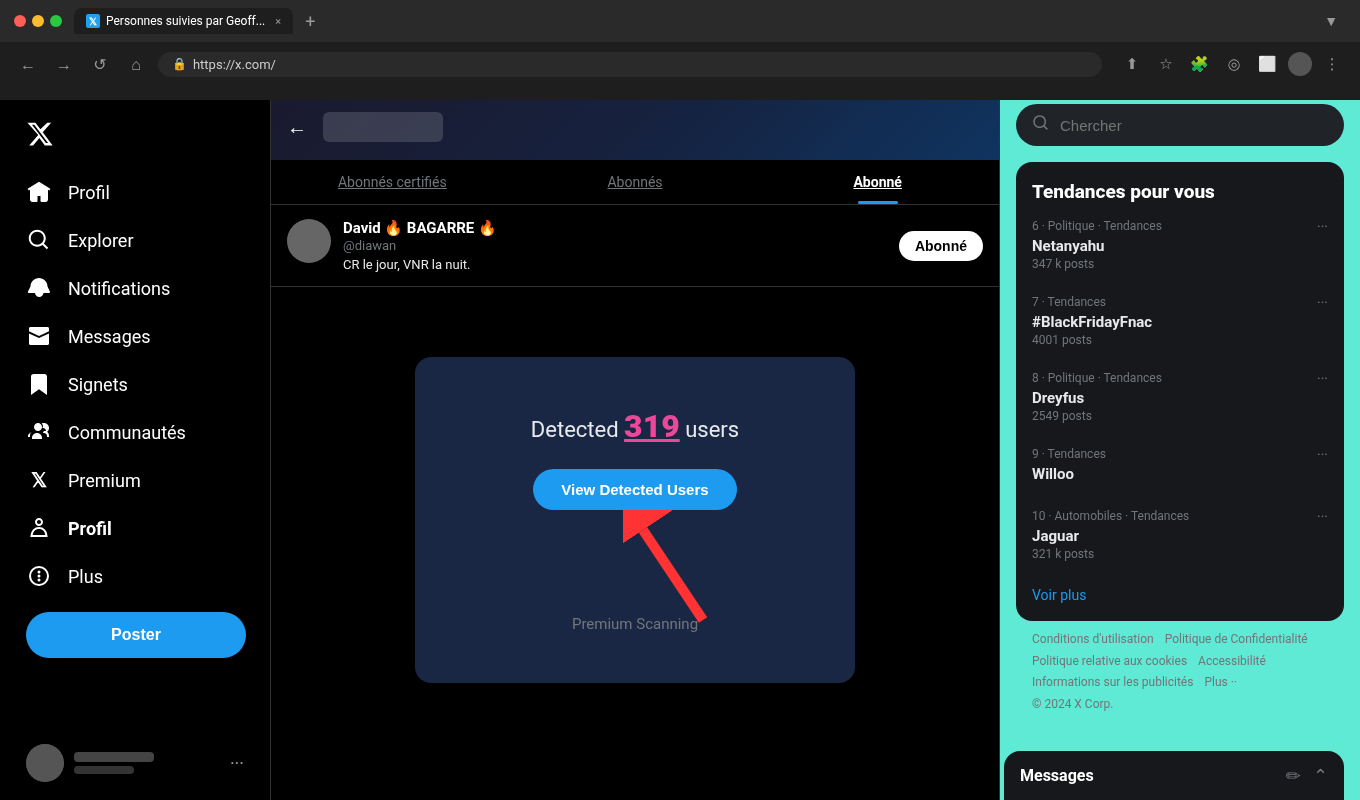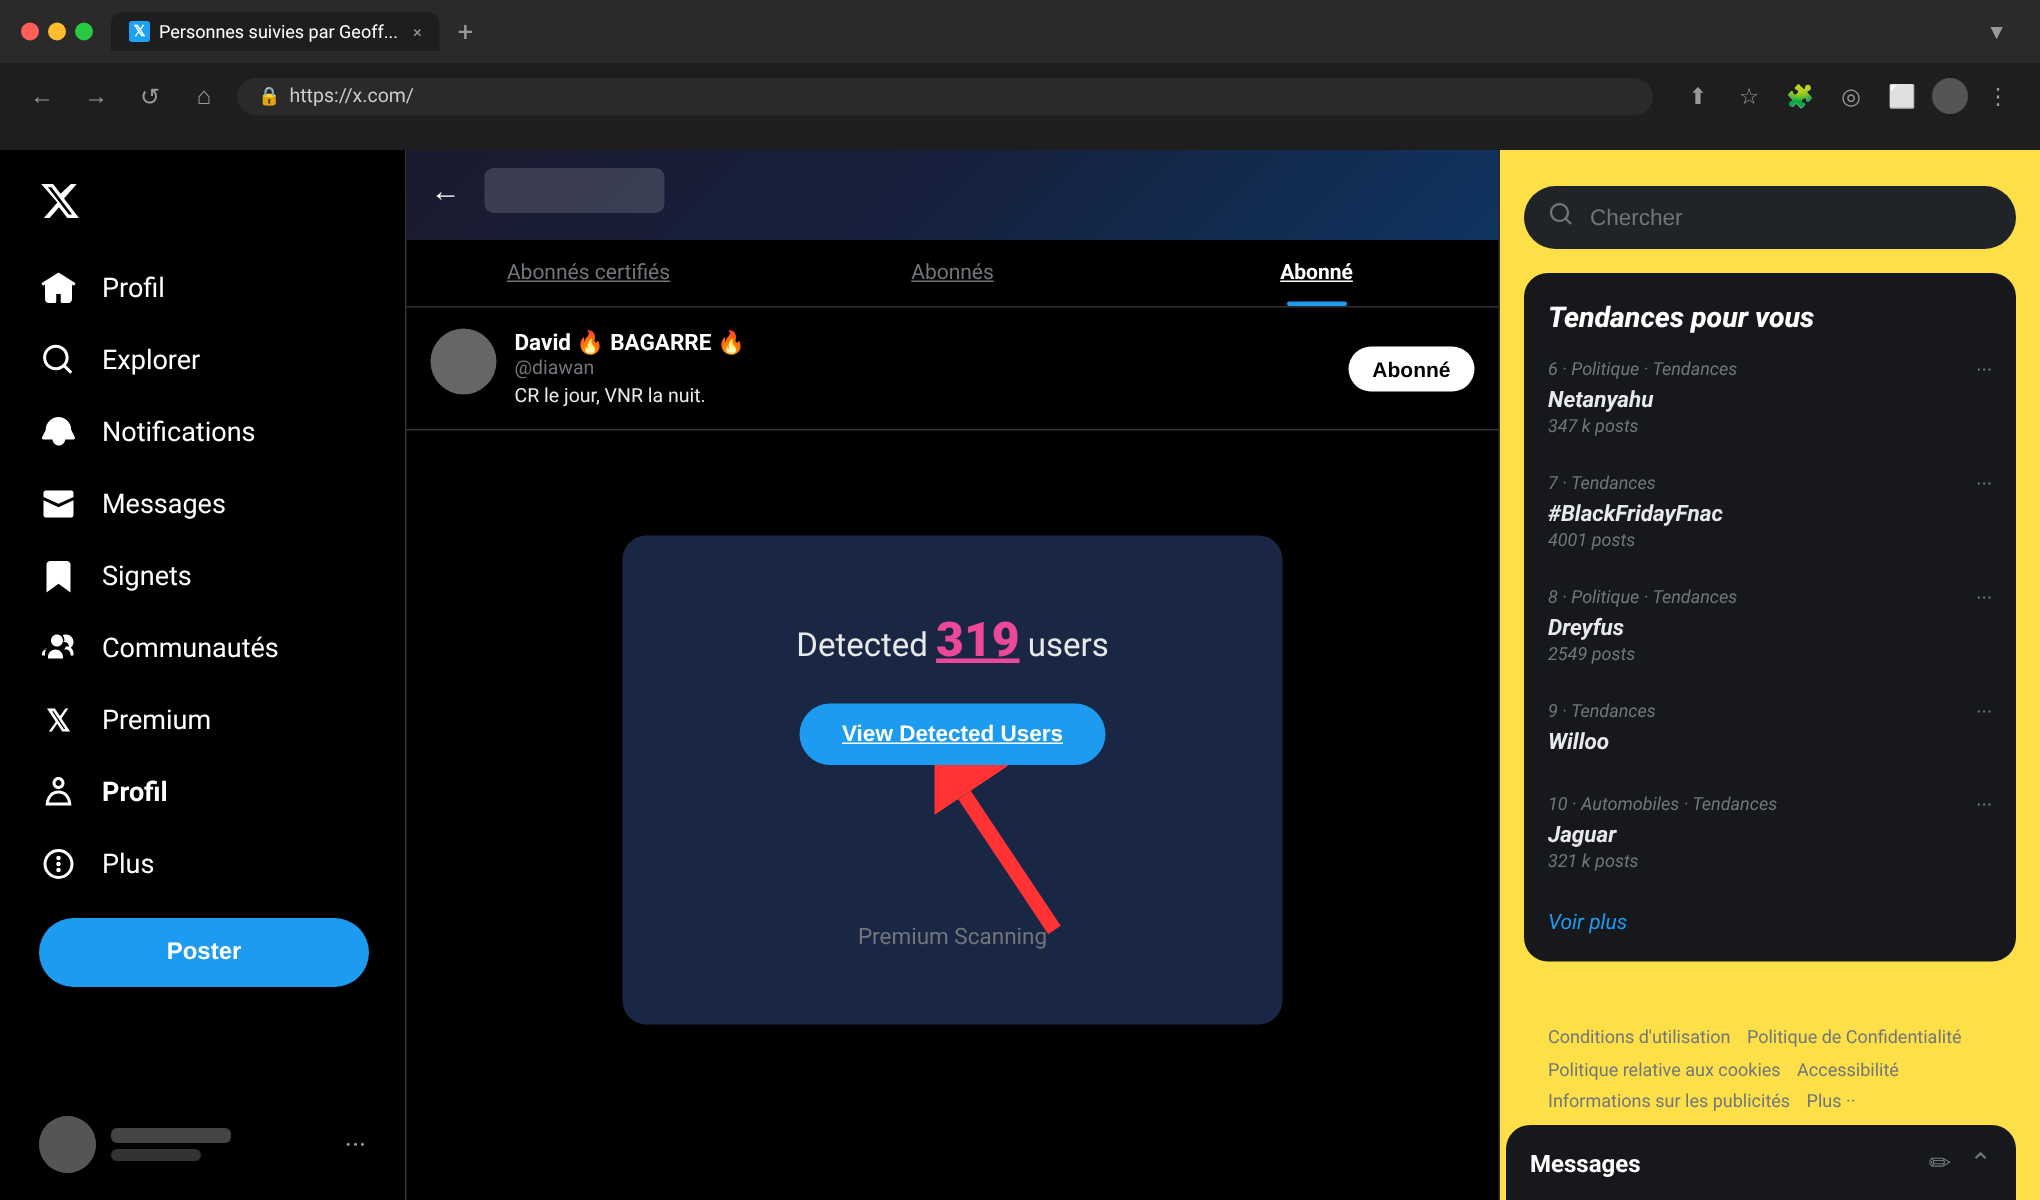--- a/index.html
+++ b/index.html
@@ -374,33 +374,32 @@
     .view-detected-btn {
       background: #1d9bf0;
       color: #fff;
       border: none;
       border-radius: 30px;
       padding: 12px 28px;
       font-size: 15px;
       font-weight: 700;
       cursor: pointer;
       margin-bottom: 24px;
-      text-decoration: underline;
     }
     .resume-scanning {
       font-size: 15px;
       color: #71767b;
       cursor: pointer;
     }
 
     
     .right-sidebar {
       width: 360px;
-      background: #fde047;
-      padding: 24px 16px;
+      background: #5eead4;
+      padding: 4px 16px;
       flex-shrink: 0;
       overflow-y: auto;
     }
     .search-bar {
       display: flex;
       align-items: center;
       gap: 10px;
       background: #202327;
       border-radius: 30px;
       padding: 10px 16px;
@@ -415,22 +414,21 @@
       border: none;
       color: #71767b;
       font-size: 15px;
       outline: none;
       flex: 1;
     }
     .trends-box {
       background: #16181c;
       border-radius: 16px;
       padding: 4px 0;
-      margin-bottom: 32px;
-      font-style: italic;
+      margin-bottom: 0;
     }
     .trend-item {
       padding: 12px 16px;
       cursor: pointer;
       border-bottom: none;
     }
     .trend-meta {
       font-size: 12px;
       color: #71767b;
     }

